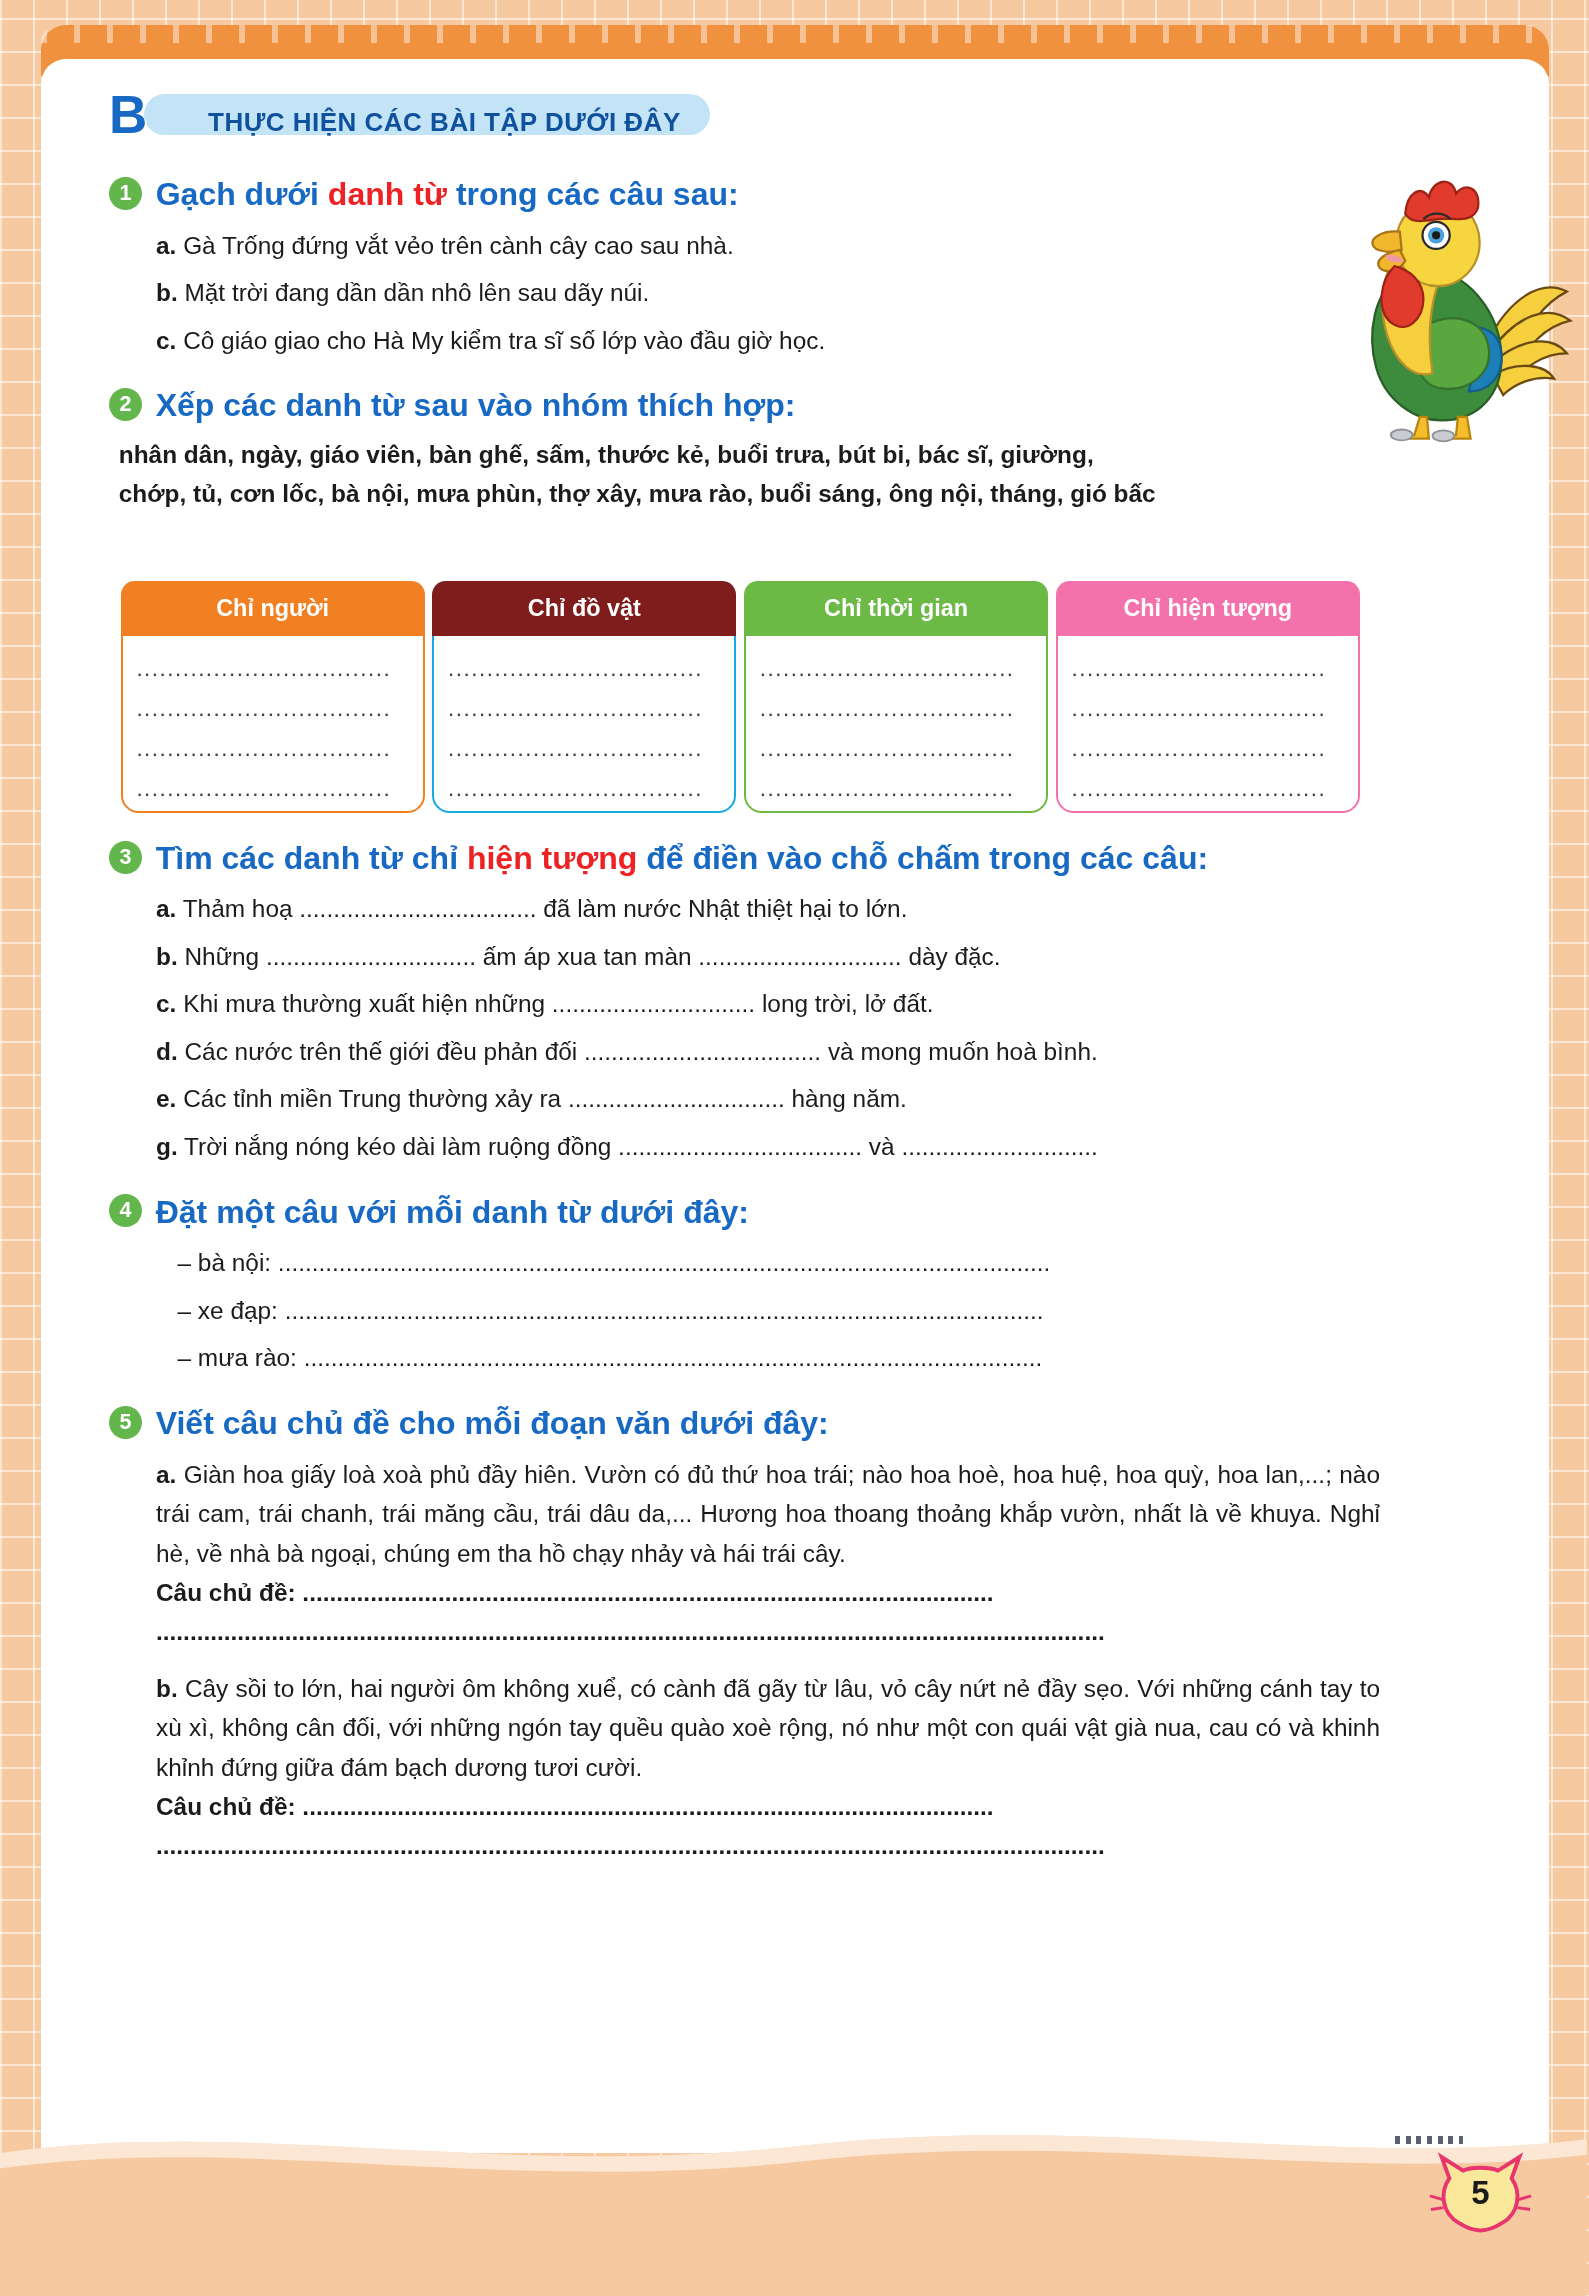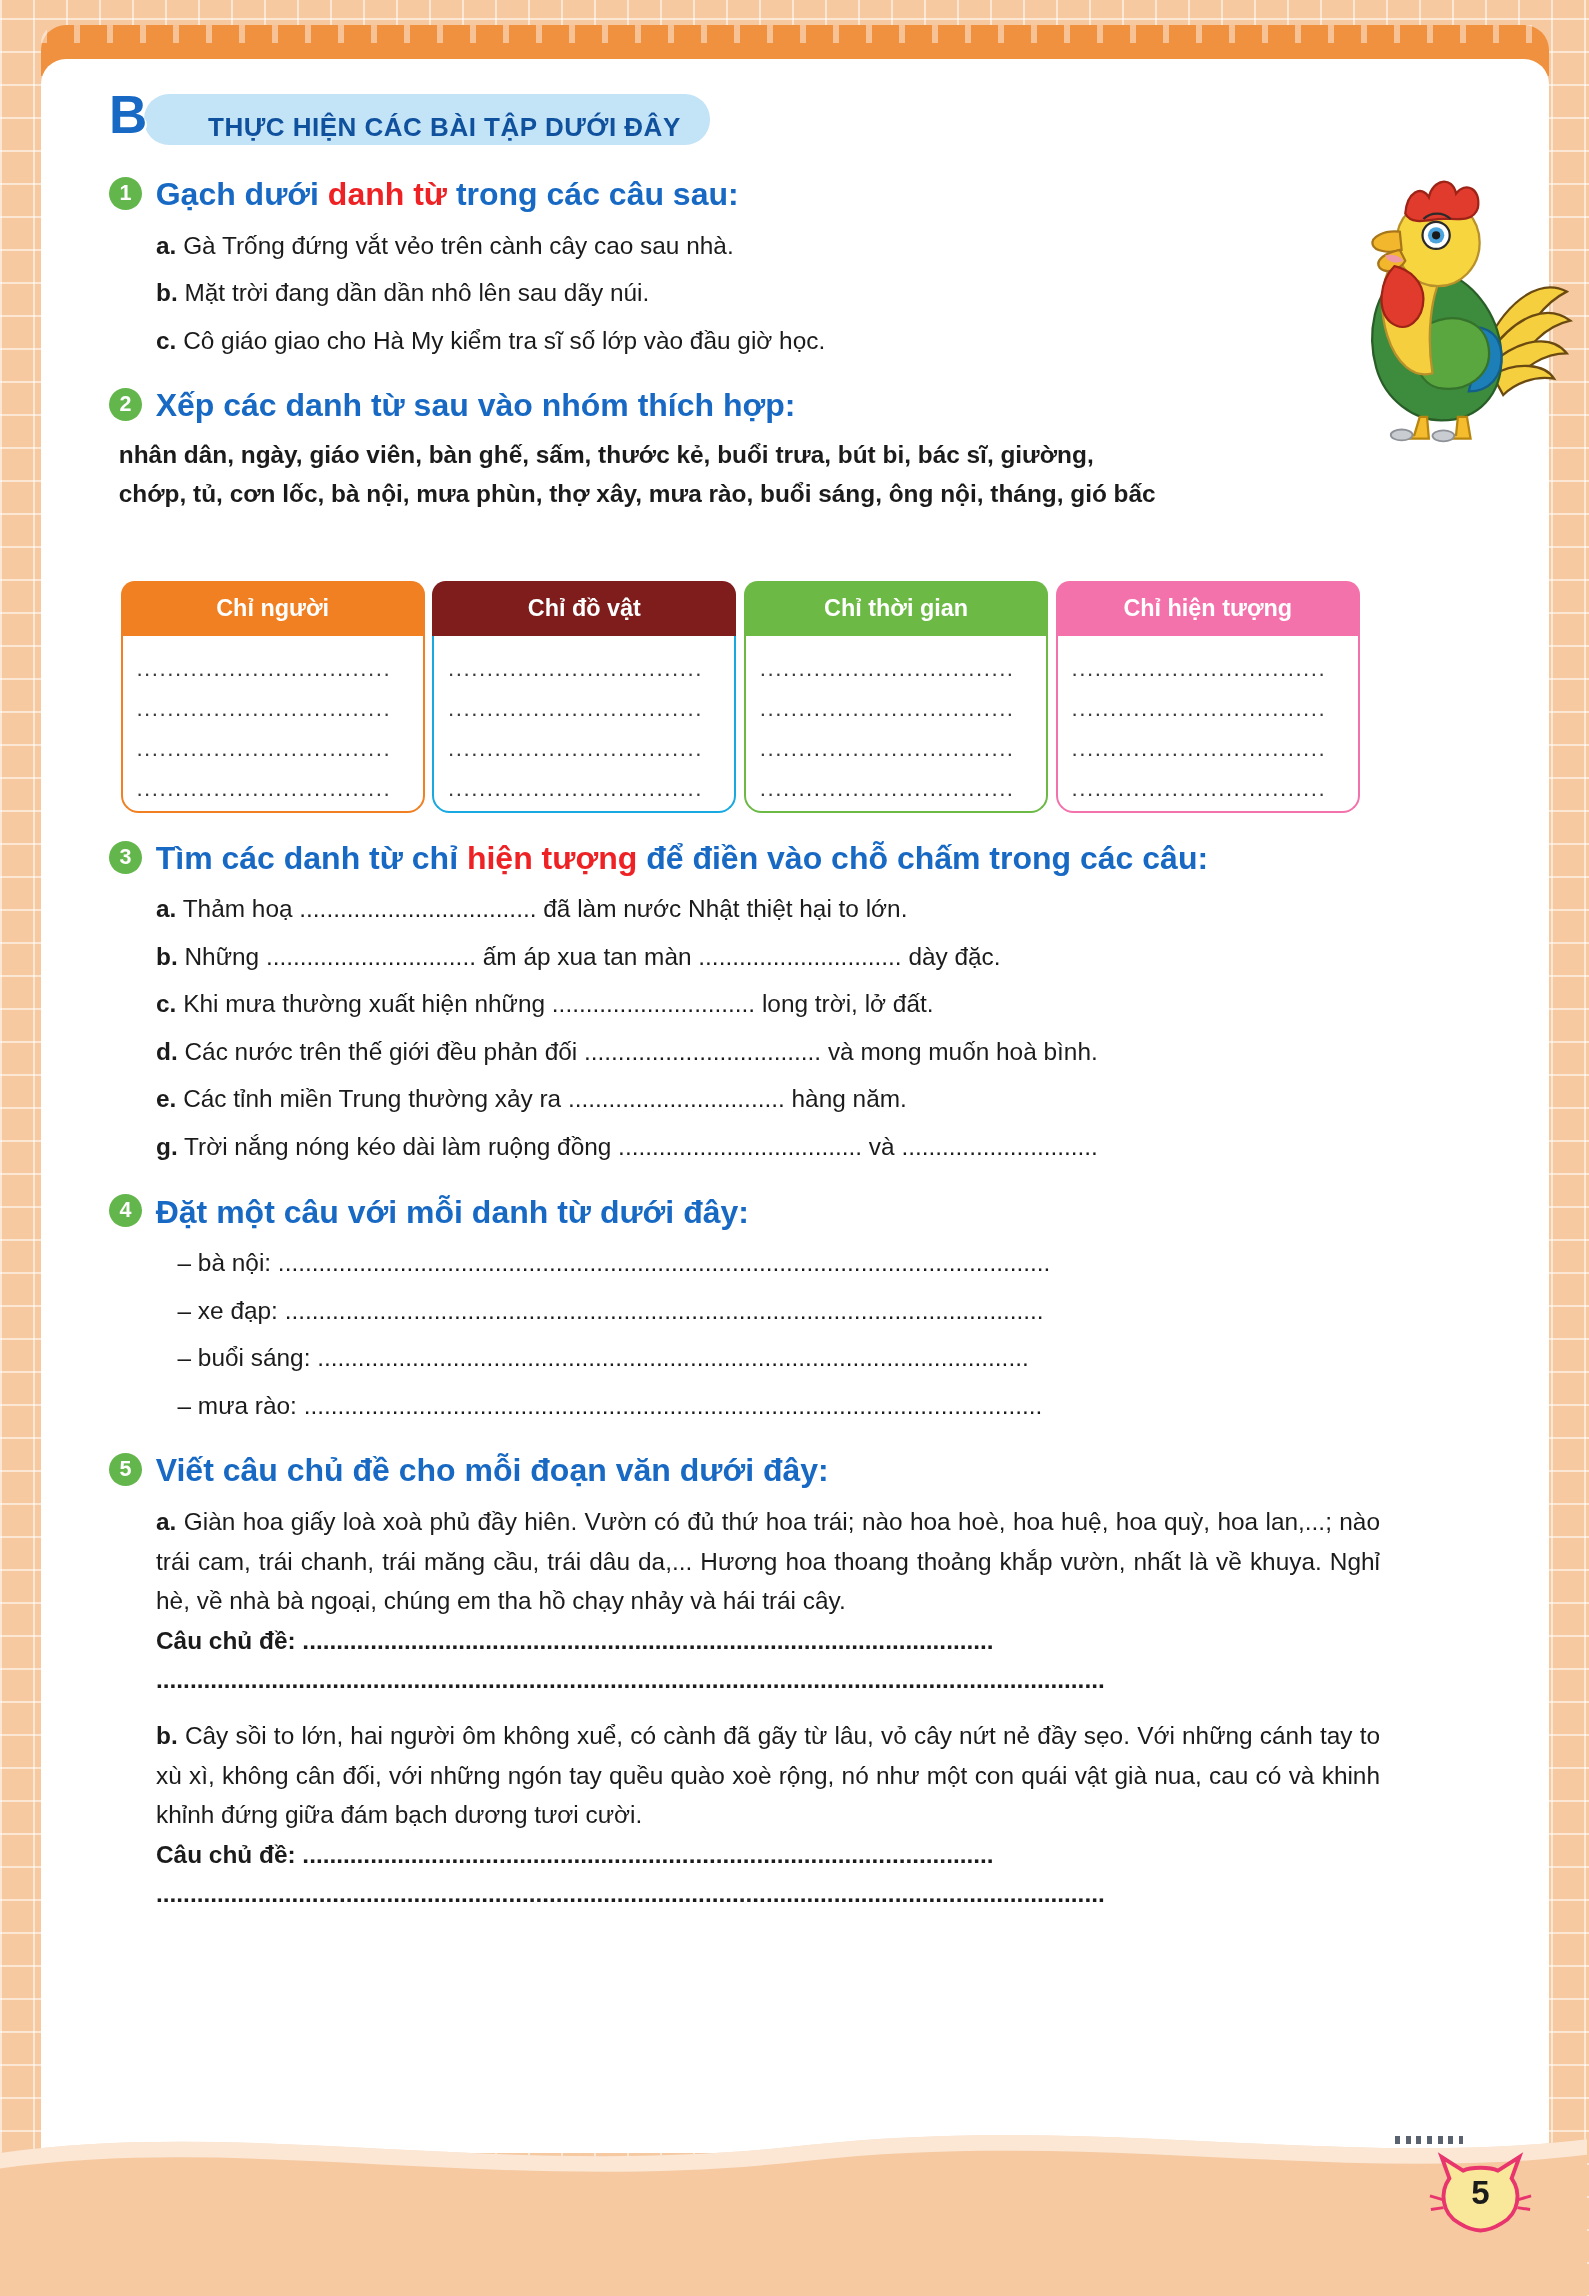--- a/index.html
+++ b/index.html
@@ -65,21 +65,21 @@
     top: 94px;
     width: 1365px;
     z-index: 6;
   }
 
   
   .banner-row { position: relative; height: 55px; margin-bottom: 21.5px; }
   .banner-pill {
     position: absolute;
     left: 35px; top: 0;
-    height: 51px;
+    height: 41px;
     padding: 16px 29px 0 64px;
     background: #c3e3f7;
     border-radius: 25px;
     display: flex; align-items: center;
   }
   .banner-pill span {
     font-size: 26px;
     font-weight: bold;
     color: #10519e;
     letter-spacing: 0.5px;
@@ -349,21 +349,20 @@
   </div>
 
   <div class="q-block">
     <div class="q-head">
       <div class="q-num">4</div>
       <div class="q-title">Đặt một câu với mỗi danh từ dưới đây:</div>
     </div>
     <div class="q-body">
       <div class="line sub-line"><span>–</span> <span>bà nội: ..................................................................................................................</span></div>
       <div class="line sub-line"><span>–</span> <span>xe đạp: ................................................................................................................</span></div>
-      <div class="line sub-line"><span>–</span> <span>buổi sáng: .........................................................................................................</span></div>
       <div class="line sub-line"><span>–</span> <span>mưa rào: .............................................................................................................</span></div>
     </div>
   </div>
 
   <div class="q-block">
     <div class="q-head">
       <div class="q-num">5</div>
       <div class="q-title">Viết câu chủ đề cho mỗi đoạn văn dưới đây:</div>
     </div>
     <div class="q-body">

